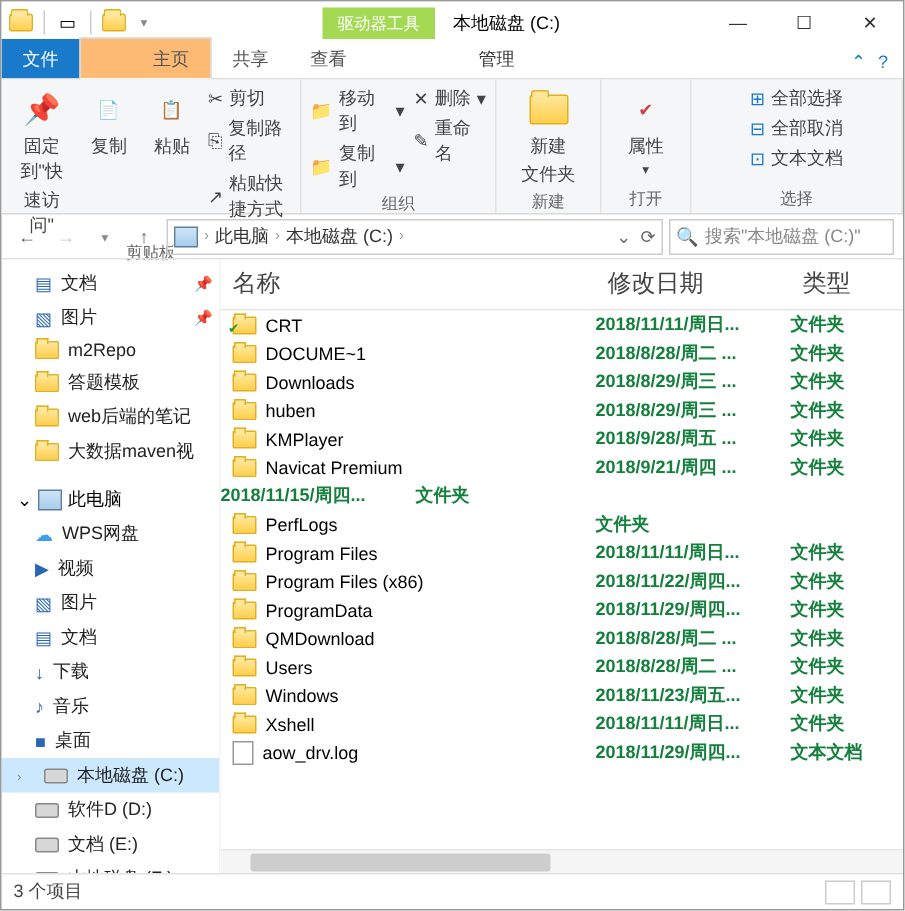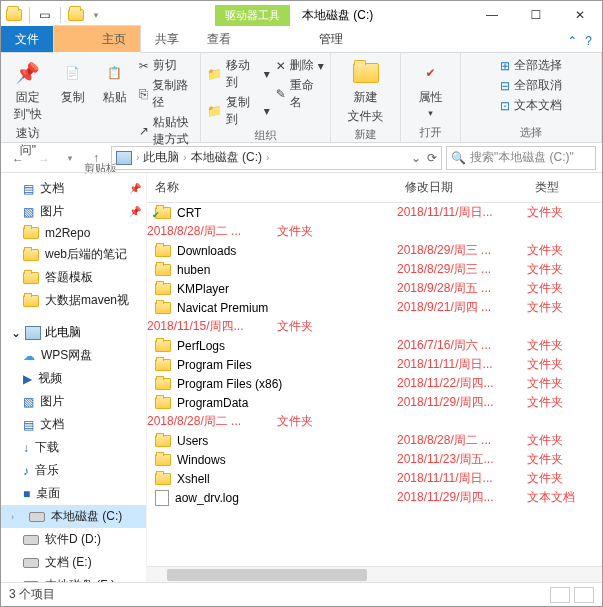--- a/index.html
+++ b/index.html
@@ -36,28 +36,28 @@
 .addrbar .search { width: 150px; height: 24px; border: 1px solid #ccc; display:flex; align-items:center; padding:0 4px; color:#888; font-size:12px; }
 .main { flex:1; display:flex; overflow:hidden; }
 .sidebar { width: 146px; border-right: 1px solid #f3f3f3; overflow-y:auto; padding: 4px 0; }
 .sidebar .item { display:flex; align-items:center; gap:6px; padding: 3px 4px 3px 22px; font-size:12px; color:#222; white-space:nowrap; }
 .sidebar .item.selected { background:#cce8ff; }
 .sidebar .item .pin { margin-left:auto; color:#555; font-size:10px; }
 .sidebar .item .exp { width:10px; color:#888; font-size:9px; position:relative; left:-12px; margin-right:-10px; }
 .sidebar .hdr { padding: 4px 4px 3px 10px; display:flex; align-items:center; gap:4px; }
 .filelist { flex:1; display:flex; flex-direction:column; overflow:hidden; }
 .colheads { display:flex; border-bottom: 1px solid #e5e5e5; color:#444; }
-.colheads div { padding: 6px 8px; font-size:12px; }
+.colheads div { padding: 6px 8px; font-size:16px; }
 .col-name { width: 250px; }
 .col-date { width: 130px; }
 .col-type { flex:1; }
 .rows { flex:1; overflow-y:auto; }
 .row-item { display:flex; align-items:center; padding:1px 0; }
 .row-item .col-name { display:flex; align-items:center; gap:6px; padding-left:8px; }
-.row-item .col-date, .row-item .col-type { color:#ef4444; font-size:12px; }
+.row-item .col-date, .row-item .col-type { color:#15803d; font-size:12px;font-weight:bold; }
 .small-folder { width:16px; height:12px; background: linear-gradient(#ffe79b,#ffcf4b); border:1px solid #e0b020; border-radius:1px; position:relative; flex-shrink:0; }
 .small-folder::before { content:""; position:absolute; top:-3px; left:0; width:6px; height:3px; background:#ffe79b; border:1px solid #e0b020; border-bottom:none; }
 .small-file { width:14px; height:16px; border:1px solid #999; background:#fff; flex-shrink:0; }
 .statusbar { height:24px; border-top:1px solid #e1e1e1; display:flex; align-items:center; padding: 0 8px; font-size:12px; color:#444; }
 .statusbar .viewbtns { margin-left:auto; display:flex; gap:4px; }
 .statusbar .viewbtns div { width:20px; height:16px; border:1px solid #ccc; }
 .scroll-h { height:16px; border-top:1px solid #e5e5e5; background:#f5f5f5; position:relative; }
 .scroll-h .thumb { position:absolute; left:20px; top:2px; height:12px; width:200px; background:#cdcdcd; border-radius:2px; }
 .pc-icon { width:16px; height:14px; border:1px solid #5a7fa0; background: linear-gradient(#cfe5f7,#a8cdeb); flex-shrink:0; }
 .disk-icon { width:16px; height:10px; background:#d7d7d7; border:1px solid #888; border-radius:2px; flex-shrink:0; }
@@ -223,25 +223,25 @@
         <span style="color:#2a67b2">▧</span>
         <span>图片</span>
         <span class="pin">📌</span>
       </div>
       <div class="item">
         <div class="small-folder"></div>
         <span>m2Repo</span>
       </div>
       <div class="item">
         <div class="small-folder"></div>
+        <span>答题模板</span>
+      </div>
+      <div class="item">
+        <div class="small-folder"></div>
         <span>web后端的笔记</span>
-      </div>
-      <div class="item">
-        <div class="small-folder"></div>
-        <span>答题模板</span>
       </div>
       <div class="item">
         <div class="small-folder"></div>
         <span>大数据maven视</span>
       </div>
       <div style="height:8px"></div>
       <div class="hdr">
         <span class="exp">⌄</span>
         <div class="pc-icon"></div>
         <span>此电脑</span>
@@ -304,20 +304,24 @@
             <div style="position:relative">
               <div class="small-folder"></div>
               <span style="position:absolute;left:-3px;top:3px;font-size:9px;color:#2a9b2a">✔</span>
             </div>
             <span>CRT</span>
           </div>
        <div class="col-date">2018/11/11/周日...</div>
        <div class="col-type">文件夹</div>
      </div>
         <div class="row-item">
+       <div class="col-name">
+            <div class="small-folder"></div>
+            <span>DOCUME~1</span>
+          </div>
        <div class="col-date">2018/8/28/周二 ...</div>
        <div class="col-type">文件夹</div>
      </div>
         <div class="row-item">
        <div class="col-name">
             <div class="small-folder"></div>
             <span>Downloads</span>
           </div>
        <div class="col-date">2018/8/29/周三 ...</div>
        <div class="col-type">文件夹</div>
@@ -348,21 +352,20 @@
      </div>
         <div class="row-item">
        <div class="col-date">2018/11/15/周四...</div>
        <div class="col-type">文件夹</div>
      </div>
         <div class="row-item">
        <div class="col-name">
             <div class="small-folder"></div>
             <span>PerfLogs</span>
           </div>
-       <div class="col-date">2016/7/16/周六 ...</div>
        <div class="col-type">文件夹</div>
      </div>
         <div class="row-item">
        <div class="col-name">
             <div class="small-folder"></div>
             <span>Program Files</span>
           </div>
        <div class="col-date">2018/11/11/周日...</div>
        <div class="col-type">文件夹</div>
      </div>
@@ -376,20 +379,24 @@
      </div>
         <div class="row-item">
        <div class="col-name">
             <div class="small-folder"></div>
             <span>ProgramData</span>
           </div>
        <div class="col-date">2018/11/29/周四...</div>
        <div class="col-type">文件夹</div>
      </div>
         <div class="row-item">
+       <div class="col-name">
+            <div class="small-folder"></div>
+            <span>QMDownload</span>
+          </div>
        <div class="col-date">2018/8/28/周二 ...</div>
        <div class="col-type">文件夹</div>
      </div>
         <div class="row-item">
        <div class="col-name">
             <div class="small-folder"></div>
             <span>Users</span>
           </div>
        <div class="col-date">2018/8/28/周二 ...</div>
        <div class="col-type">文件夹</div>

